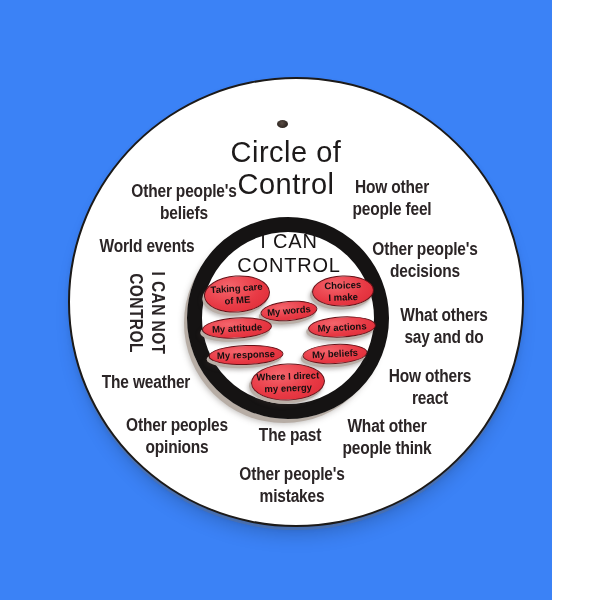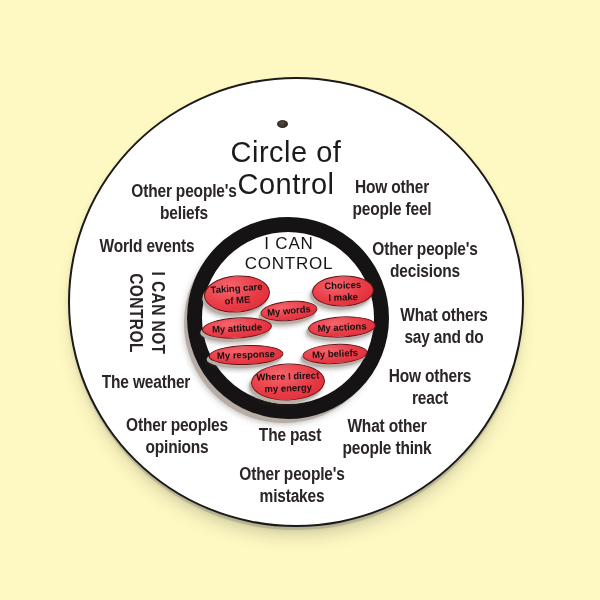--- a/index.html
+++ b/index.html
@@ -5,24 +5,24 @@
   html, body {
     margin: 0;
     padding: 0;
     background: #ffffff;
     width: 600px;
     height: 600px;
     font-family: "Liberation Sans", sans-serif;
   }
   .stage {
     position: relative;
-    width: 600px;
+    width: 552px;
     height: 600px;
     overflow: hidden;
-    background: #fef9c3;
+    background: #3b82f6;
   }
   
   .board {
     position: absolute;
     left: 68px;
     top: 77px;
     width: 452px;
     height: 446px;
     background: #ffffff;
     border: 2.5px solid #1c1a19;
@@ -64,21 +64,21 @@
     border: 15px solid #151313;
     border-radius: 50%;
     background: transparent;
     box-shadow: -4px 5px 0 -1px #b7ada5, -5px 7px 6px -2px rgba(70,60,55,0.35);
   }
   .inner-heading {
     position: absolute;
     left: 289px;
     top: 254px;
     transform: translate(-50%, -50%);
-    font-size: 17px;
+    font-size: 20px;
     line-height: 1.18;
     letter-spacing: 0.8px;
     color: #181414;
     text-align: center;
     white-space: pre-line;
   }
   
   .oval {
     position: absolute;
     transform: translate(-50%, -50%) rotate(var(--rot, 0deg));

